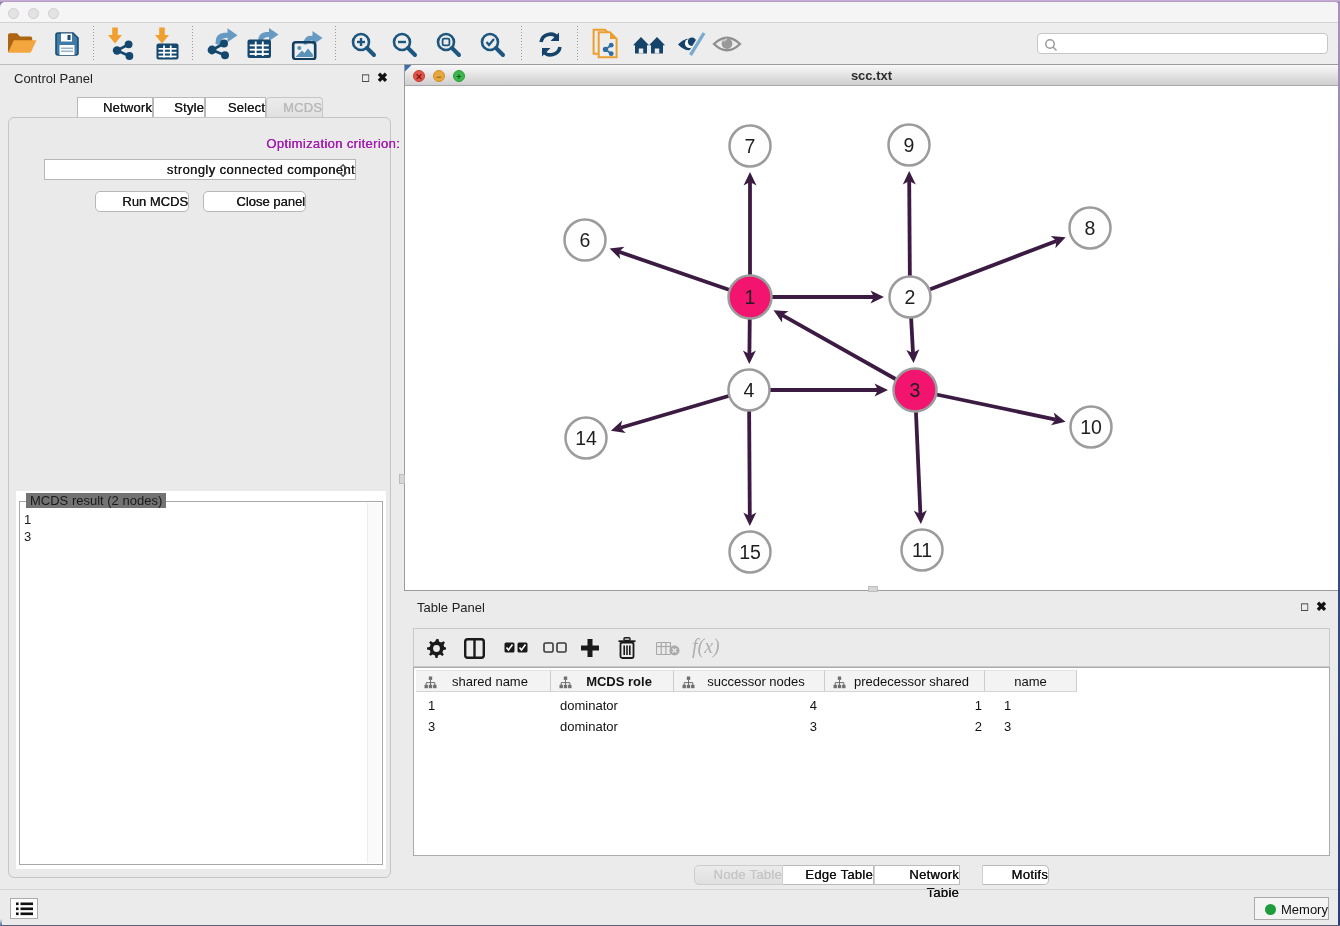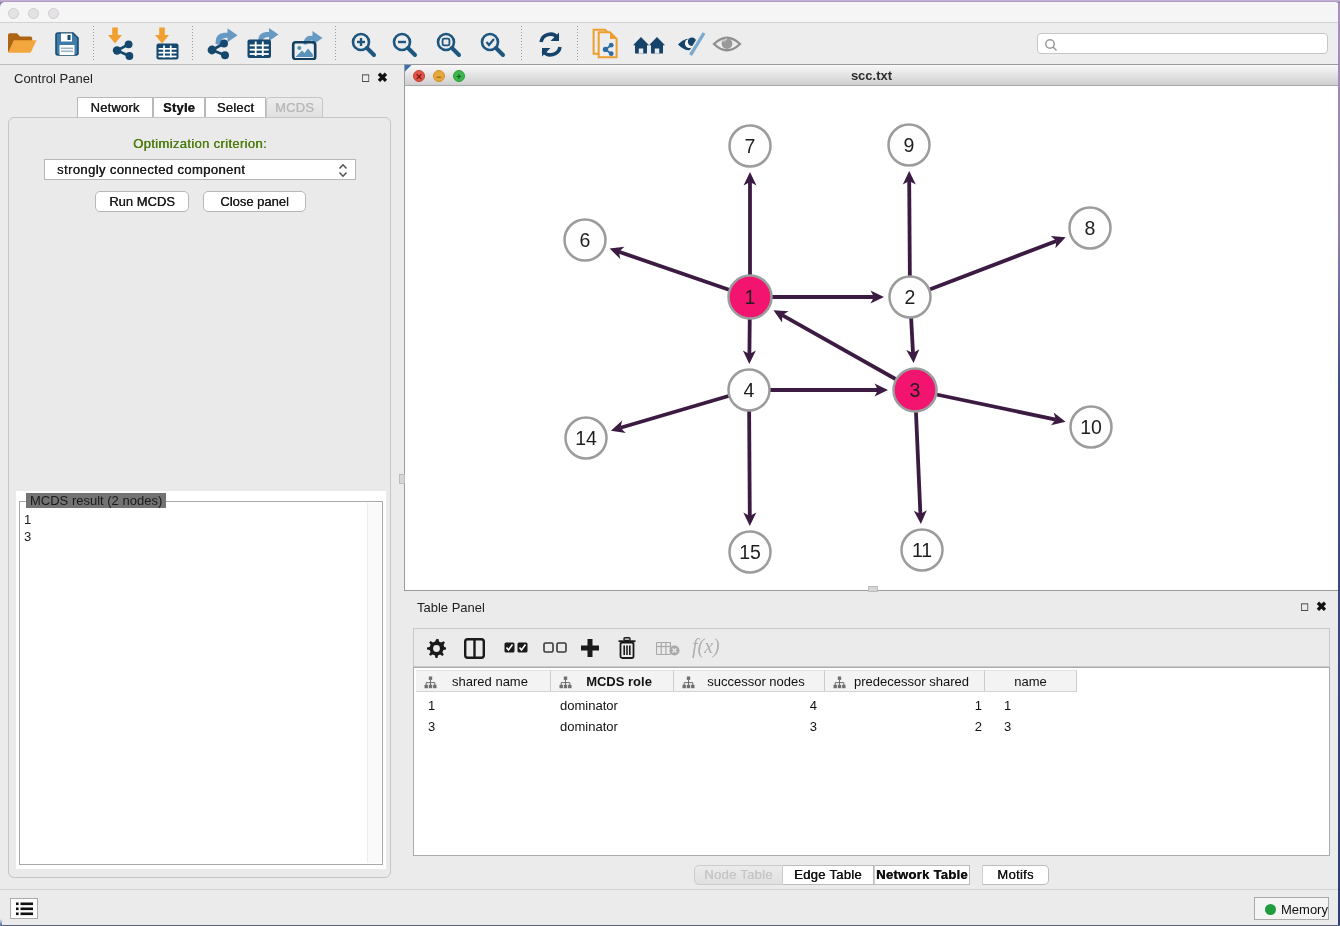--- a/index.html
+++ b/index.html
@@ -14,21 +14,21 @@
 #toolbar { left:0; top:23px; width:1340px; height:42px; background:#ededed; border-bottom:1px solid #bdbdbd; }
 .sep { position:absolute; top:3px; height:36px; width:1px; background-image:linear-gradient(#9a9a9a 33%, rgba(0,0,0,0) 0%); background-size:1px 3px; }
 .ticon { position:absolute; top:0; }
 #search { position:absolute; left:1037px; top:10px; width:291px; height:21px; background:#fff; border:1px solid #c6c6c6; border-radius:4px; }
 
 #cp-title { left:14px; top:71px; font-size:13px; color:#222; }
 .winbtn { position:absolute; font-size:13px; color:#111; }
 .tab { position:absolute; top:97px; height:21px; background:#fff; border:1px solid #b9b9b9; text-align:center; line-height:19px; font-size:13px; letter-spacing:0.2px; }
 #tab-mcds { background:linear-gradient(#ececec,#e0e0e0); color:#b9b9b9; border:1px solid #c6c6c6; border-bottom:none; border-radius:4px 4px 0 0; }
 #cp-panel { left:8px; top:117px; width:383px; height:761px; border:1px solid #c5c5c5; border-radius:6px; background:#eaeaea; }
-#optlabel { left:0px; top:136px; width:400px; text-align:center; color:#4d7c0f; letter-spacing:0.35px; }
+#optlabel { left:0px; top:136px; width:400px; text-align:center; color:#a21caf; letter-spacing:0.35px; }
 #dropdown { left:44px; top:159px; width:312px; height:21px; background:#fff; border:1px solid #b7b7b7; border-radius:0; line-height:19px; padding-left:12px; letter-spacing:0.4px; }
 .btn { position:absolute; top:191px; height:21px; background:#fff; border:1px solid #b7b7b7; border-radius:5px; text-align:center; line-height:19px; }
 #resultbox { left:16px; top:491px; width:370px; height:378px; background:#fff; }
 #fieldset { position:absolute; left:3px; top:10px; right:3px; bottom:4px; border:1px solid #a9a9a9; }
 #legend { position:absolute; left:6px; top:-9px; background:#737373; padding:0 4px; font-size:13px; color:#1a1a1a; }
 #scrolltrack { position:absolute; right:1px; top:1px; width:14px; bottom:1px; background:#fafafa; border-left:1px solid #ededed; }
 
 #netwin { left:404px; top:64px; width:935px; height:527px; border:1px solid #9b9b9b; background:#fff; }
 #nettitle { position:absolute; left:0; top:0; width:100%; height:21px; background:linear-gradient(#f8f8f8,#cfcfcf); border-bottom:1px solid #a8a8a8; }
 #nettitle span { display:block; text-align:center; line-height:21px; font-size:13px; color:#2c2c2c; font-weight:bold; }
@@ -40,21 +40,21 @@
 #tp-table { left:413px; top:667px; width:917px; height:189px; background:#fff; border:1px solid #ababab; }
 .hcell { position:absolute; top:2px; height:22px; background:#f3f3f3; border-right:1px solid #cccccc; border-bottom:1px solid #d4d4d4; border-top:1px solid #e4e4e4; text-align:center; line-height:22px; font-size:13px; color:#111; }
 .horg { position:absolute; left:8px; top:5px; width:13px; height:13px; }
 .rcell { position:absolute; font-size:13px; color:#111; height:21px; line-height:21px; }
 .btab { position:absolute; top:865px; height:20px; background:#fff; border:1px solid #bbbbbb; text-align:center; line-height:18px; font-size:13px; color:#111; letter-spacing:0.3px; }
 
 #statusline { left:0; top:889px; width:1340px; height:1px; background:#d4d4d4; }
 #listbtn { left:10px; top:898px; width:28px; height:21px; background:#fdfdfd; border:1px solid #ababab; }
 #membtn { left:1254px; top:897px; width:75px; height:23px; background:#f4f4f4; border:1px solid #aaaaaa;padding-left:43px; }
 svg text { font-family:"Liberation Sans", sans-serif; }
-.tab, .btn, .btab, #dropdown, #optlabel { text-shadow: 0.35px 0 0 currentColor; }
+.tab, .btn, .btab, #dropdown, #optlabel { text-shadow: 0.35px 0 0 currentColor; text-align: right; }
 
 </style>
 </head>
 <body>
 <div class="abs" id="topstrip"></div>
 <div class="abs" id="titlebar">
   <div class="tl" style="left:8px;"></div>
   <div class="tl" style="left:28px;"></div>
   <div class="tl" style="left:48px;"></div>
 </div>
@@ -194,21 +194,21 @@
       <circle cx="6" cy="6" r="4.2" fill="none" stroke="#9a9a9a" stroke-width="1.5"></circle>
       <line x1="9.2" y1="9.2" x2="12.5" y2="12.5" stroke="#9a9a9a" stroke-width="1.5"></line>
     </svg>
   </div>
 </div>
 
 <div class="abs" id="cp-title">Control Panel</div>
 <div class="winbtn" style="left:361px; top:71px; font-size:11px;">◻</div>
 <div class="winbtn" style="left:377px; top:70px; font-weight:bold;">✖</div>
 <div class="tab" style="left:77px; width:76px;">Network</div>
-<div class="tab" style="left:153px; width:52px;font-weight:bold;">Style</div>
+<div class="tab" style="left:153px; width:52px;">Style</div>
 <div class="tab" style="left:205px; width:61px;">Select</div>
 <div class="tab" id="tab-mcds" style="left:266px; width:57px;">MCDS</div>
 <div class="abs" id="cp-panel"></div>
 <div class="abs" id="optlabel">Optimization criterion:</div>
 <div class="abs" id="dropdown">strongly connected component
   <svg style="position:absolute; right:7px; top:3px;" width="10" height="15" viewBox="0 0 10 15">
     <path d="M1.5 5.5 L5 1.8 L8.5 5.5" fill="none" stroke="#555" stroke-width="1.6"></path>
     <path d="M1.5 9.5 L5 13.2 L8.5 9.5" fill="none" stroke="#555" stroke-width="1.6"></path>
   </svg>
 </div>
@@ -384,21 +384,21 @@
   <div class="rcell" style="left:411px; top:27px; width:157px; text-align:right;">1</div>
   <div class="rcell" style="left:590px; top:27px;">1</div>
   <div class="rcell" style="left:14px; top:48px;">3</div>
   <div class="rcell" style="left:146px; top:48px;">dominator</div>
   <div class="rcell" style="left:260px; top:48px; width:143px; text-align:right;">3</div>
   <div class="rcell" style="left:411px; top:48px; width:157px; text-align:right;">2</div>
   <div class="rcell" style="left:590px; top:48px;">3</div>
 </div>
 <div class="btab" style="left:694px; width:89px; background:linear-gradient(#ebebeb,#e0e0e0); color:#c6c6c6; border-color:#cccccc; border-radius:5px 0 0 5px;">Node Table</div>
 <div class="btab" style="left:783px; width:91px; border-left:none;">Edge Table</div>
-<div class="btab" style="left:874px; width:96px; border-left:1px solid #cfcfcf;font-weight:bold;">Network Table</div>
+<div class="btab" style="left:874px; width:86px; border-left:1px solid #cfcfcf;">Network Table</div>
 <div class="btab" style="left:982px; width:67px; border-left:1px solid #cfcfcf; border-radius:0 5px 5px 0;">Motifs</div>
 
 <div class="abs" id="statusline"></div>
 <div class="abs" id="listbtn">
   <svg style="position:absolute; left:5px; top:3px;" width="17" height="14" viewBox="0 0 17 14">
     <rect x="0" y="0.5" width="2.6" height="2.6" fill="#111"></rect>
       <rect x="4.5" y="0.5" width="12.5" height="2.6" fill="#111"></rect>
     <rect x="0" y="5.5" width="2.6" height="2.6" fill="#111"></rect>
       <rect x="4.5" y="5.5" width="12.5" height="2.6" fill="#111"></rect>
     <rect x="0" y="10.5" width="2.6" height="2.6" fill="#111"></rect>

